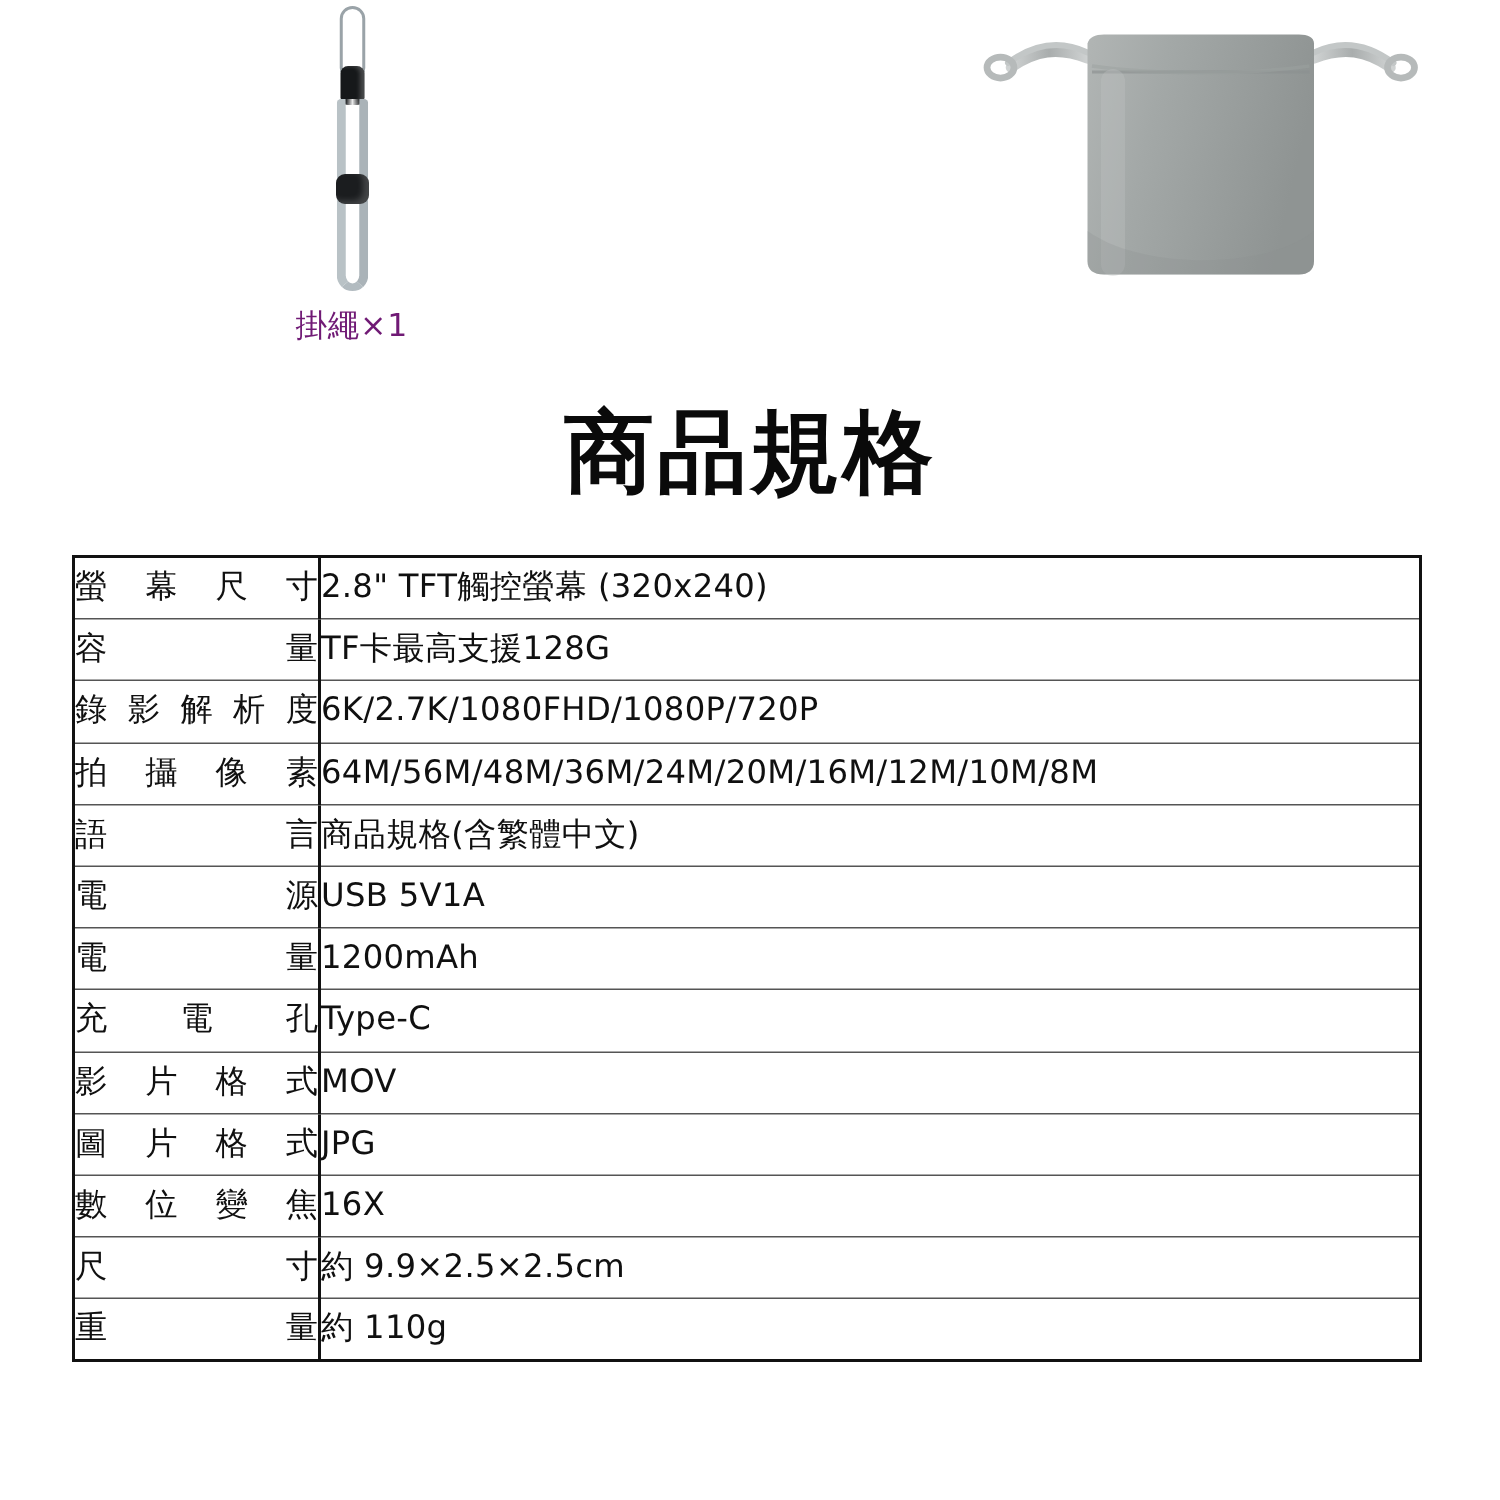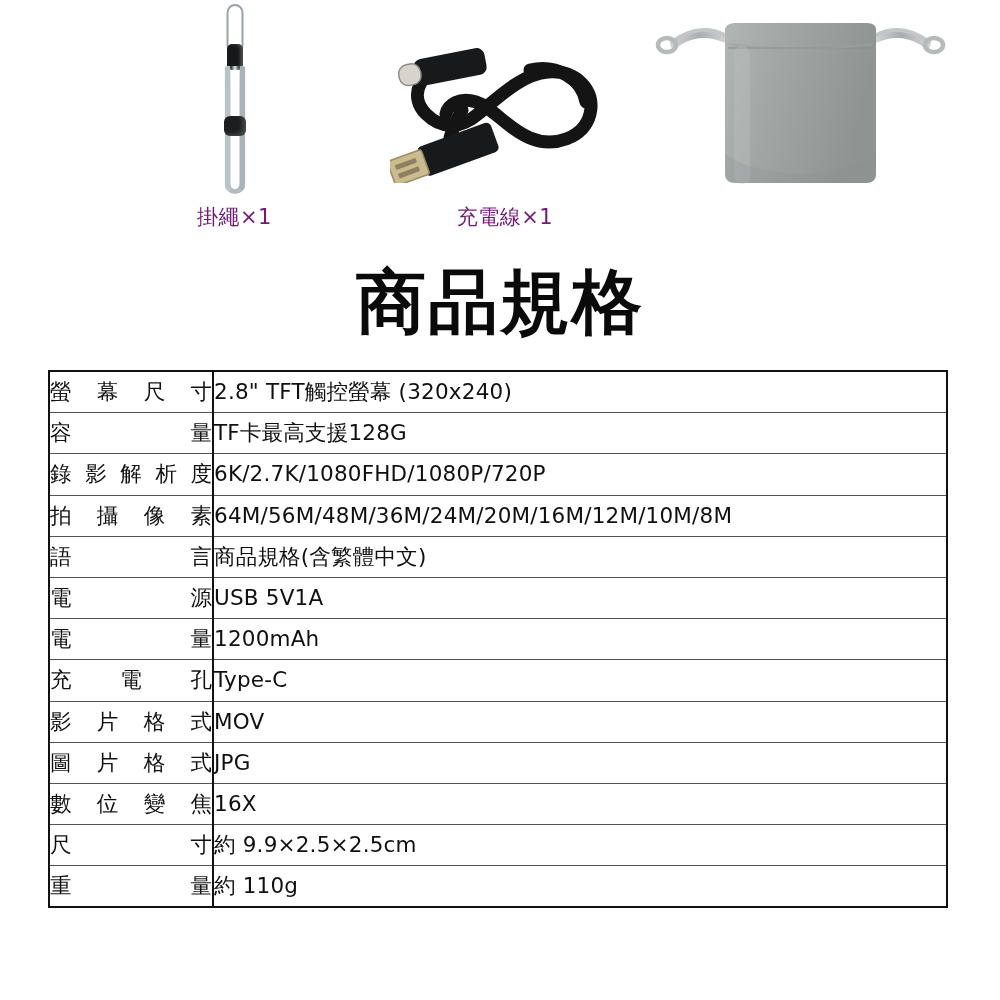--- a/index.html
+++ b/index.html
@@ -55,21 +55,21 @@
   .cell-cable  { left: 380px; width: 250px; }
   .cell-pouch  { left: 650px; width: 300px; }
 
   
   .spec-title {
     position: absolute;
     left: 0;
     top: 268px;
     width: 1000px;
     text-align: center;
-    font-size: 70px;
+    font-size: 60px;
     line-height: 68px;
     font-weight: 700;
     letter-spacing: 2px;
     color: #0a0a0a;
     font-family: "DejaVu Sans", "Liberation Sans", sans-serif;
   }
 
   
   .spec-table-wrap {
     position: absolute;
@@ -208,54 +208,20 @@
       <div class="strap">
         <div class="strap-loop-top"></div>
         <div class="strap-clamp"></div>
         <div class="strap-band"></div>
         <div class="strap-bead"></div>
       </div>
     </div>
     <div class="acc-caption">掛繩×1</div>
   </div>
 
-  <div class="acc-cell cell-cable">
-    <div class="acc-art">
-      <div class="cable">
-        <svg width="230" height="165" viewBox="0 0 230 165" xmlns="http://www.w3.org/2000/svg">
-
-          <path d="M 58 48
-                   C 30 52, 18 78, 36 96
-                   C 54 114, 74 108, 88 96
-                   C 110 78, 132 56, 158 54
-                   C 186 52, 206 72, 200 96
-                   C 194 120, 164 130, 140 120
-                   C 116 110, 104 90, 86 84
-                   C 70 79, 58 86, 56 96" fill="none" stroke="#141414" stroke-width="13" stroke-linecap="round"></path>
-          <path d="M 140 52
-                   C 166 46, 192 60, 196 84" fill="none" stroke="#141414" stroke-width="13" stroke-linecap="round"></path>
-
-          <path d="M 72 92 C 66 104, 62 112, 60 120" fill="none" stroke="#141414" stroke-width="13" stroke-linecap="round"></path>
-
-          <g transform="rotate(-11 62 48)">
-            <rect x="24" y="35" width="72" height="27" rx="8" fill="#17191b"></rect>
-            <rect x="8" y="38" width="22" height="21" rx="9" fill="#d8d4cd" stroke="#8d8a84" stroke-width="1.4"></rect>
-          </g>
-
-          <g transform="rotate(-20 62 135)">
-            <rect x="30" y="118" width="78" height="31" rx="5" fill="#17191b"></rect>
-            <rect x="-2" y="121" width="36" height="26" rx="2.5" fill="#cbbc8e" stroke="#9a8d68" stroke-width="1.6"></rect>
-            <rect x="4" y="127" width="22" height="5" rx="1" fill="#8d8160"></rect>
-            <rect x="4" y="136" width="22" height="5" rx="1" fill="#8d8160"></rect>
-          </g>
-        </svg>
-      </div>
-    </div>
-    <div class="acc-caption">充電線×1</div>
-  </div>
 
   <div class="acc-cell cell-pouch">
     <div class="acc-art">
       <div class="pouch">
         <svg width="300" height="190" viewBox="0 0 300 190" xmlns="http://www.w3.org/2000/svg">
           <defs>
             <linearGradient id="bagGrad" x1="0" y1="0" x2="1" y2="0.25">
               <stop offset="0%" stop-color="#b1b5b4"></stop>
               <stop offset="35%" stop-color="#a3a8a7"></stop>
               <stop offset="100%" stop-color="#8f9493"></stop>

